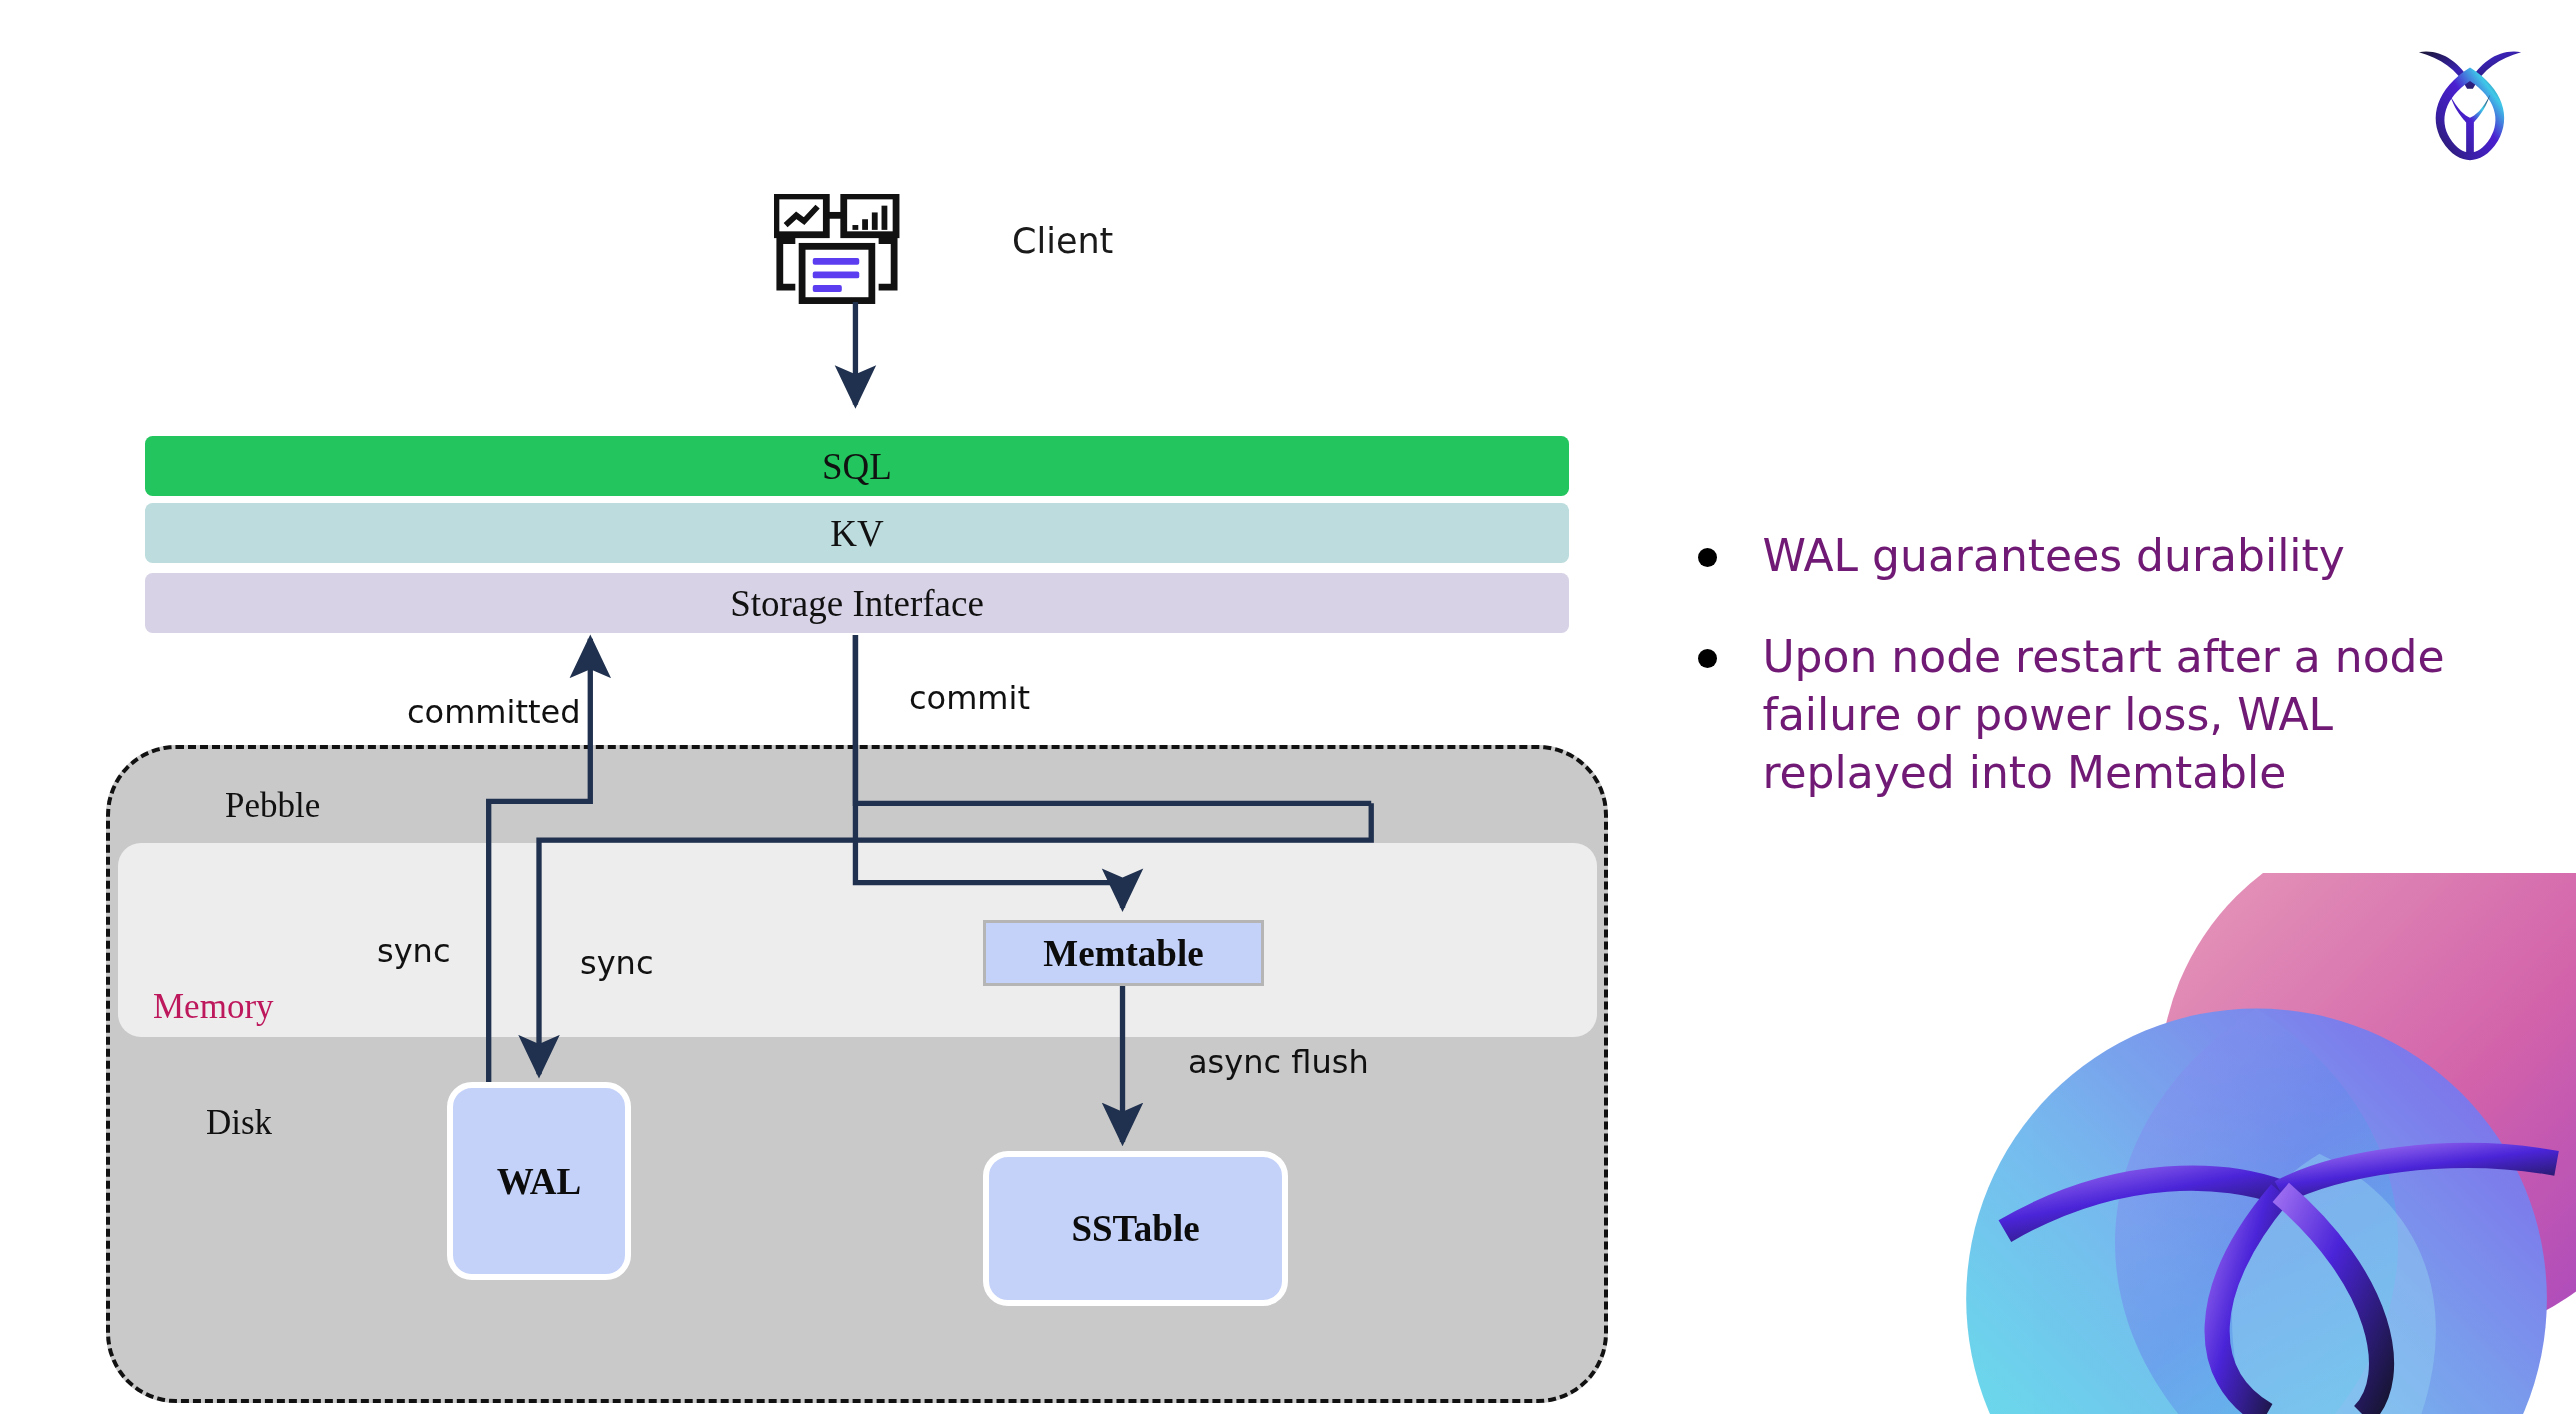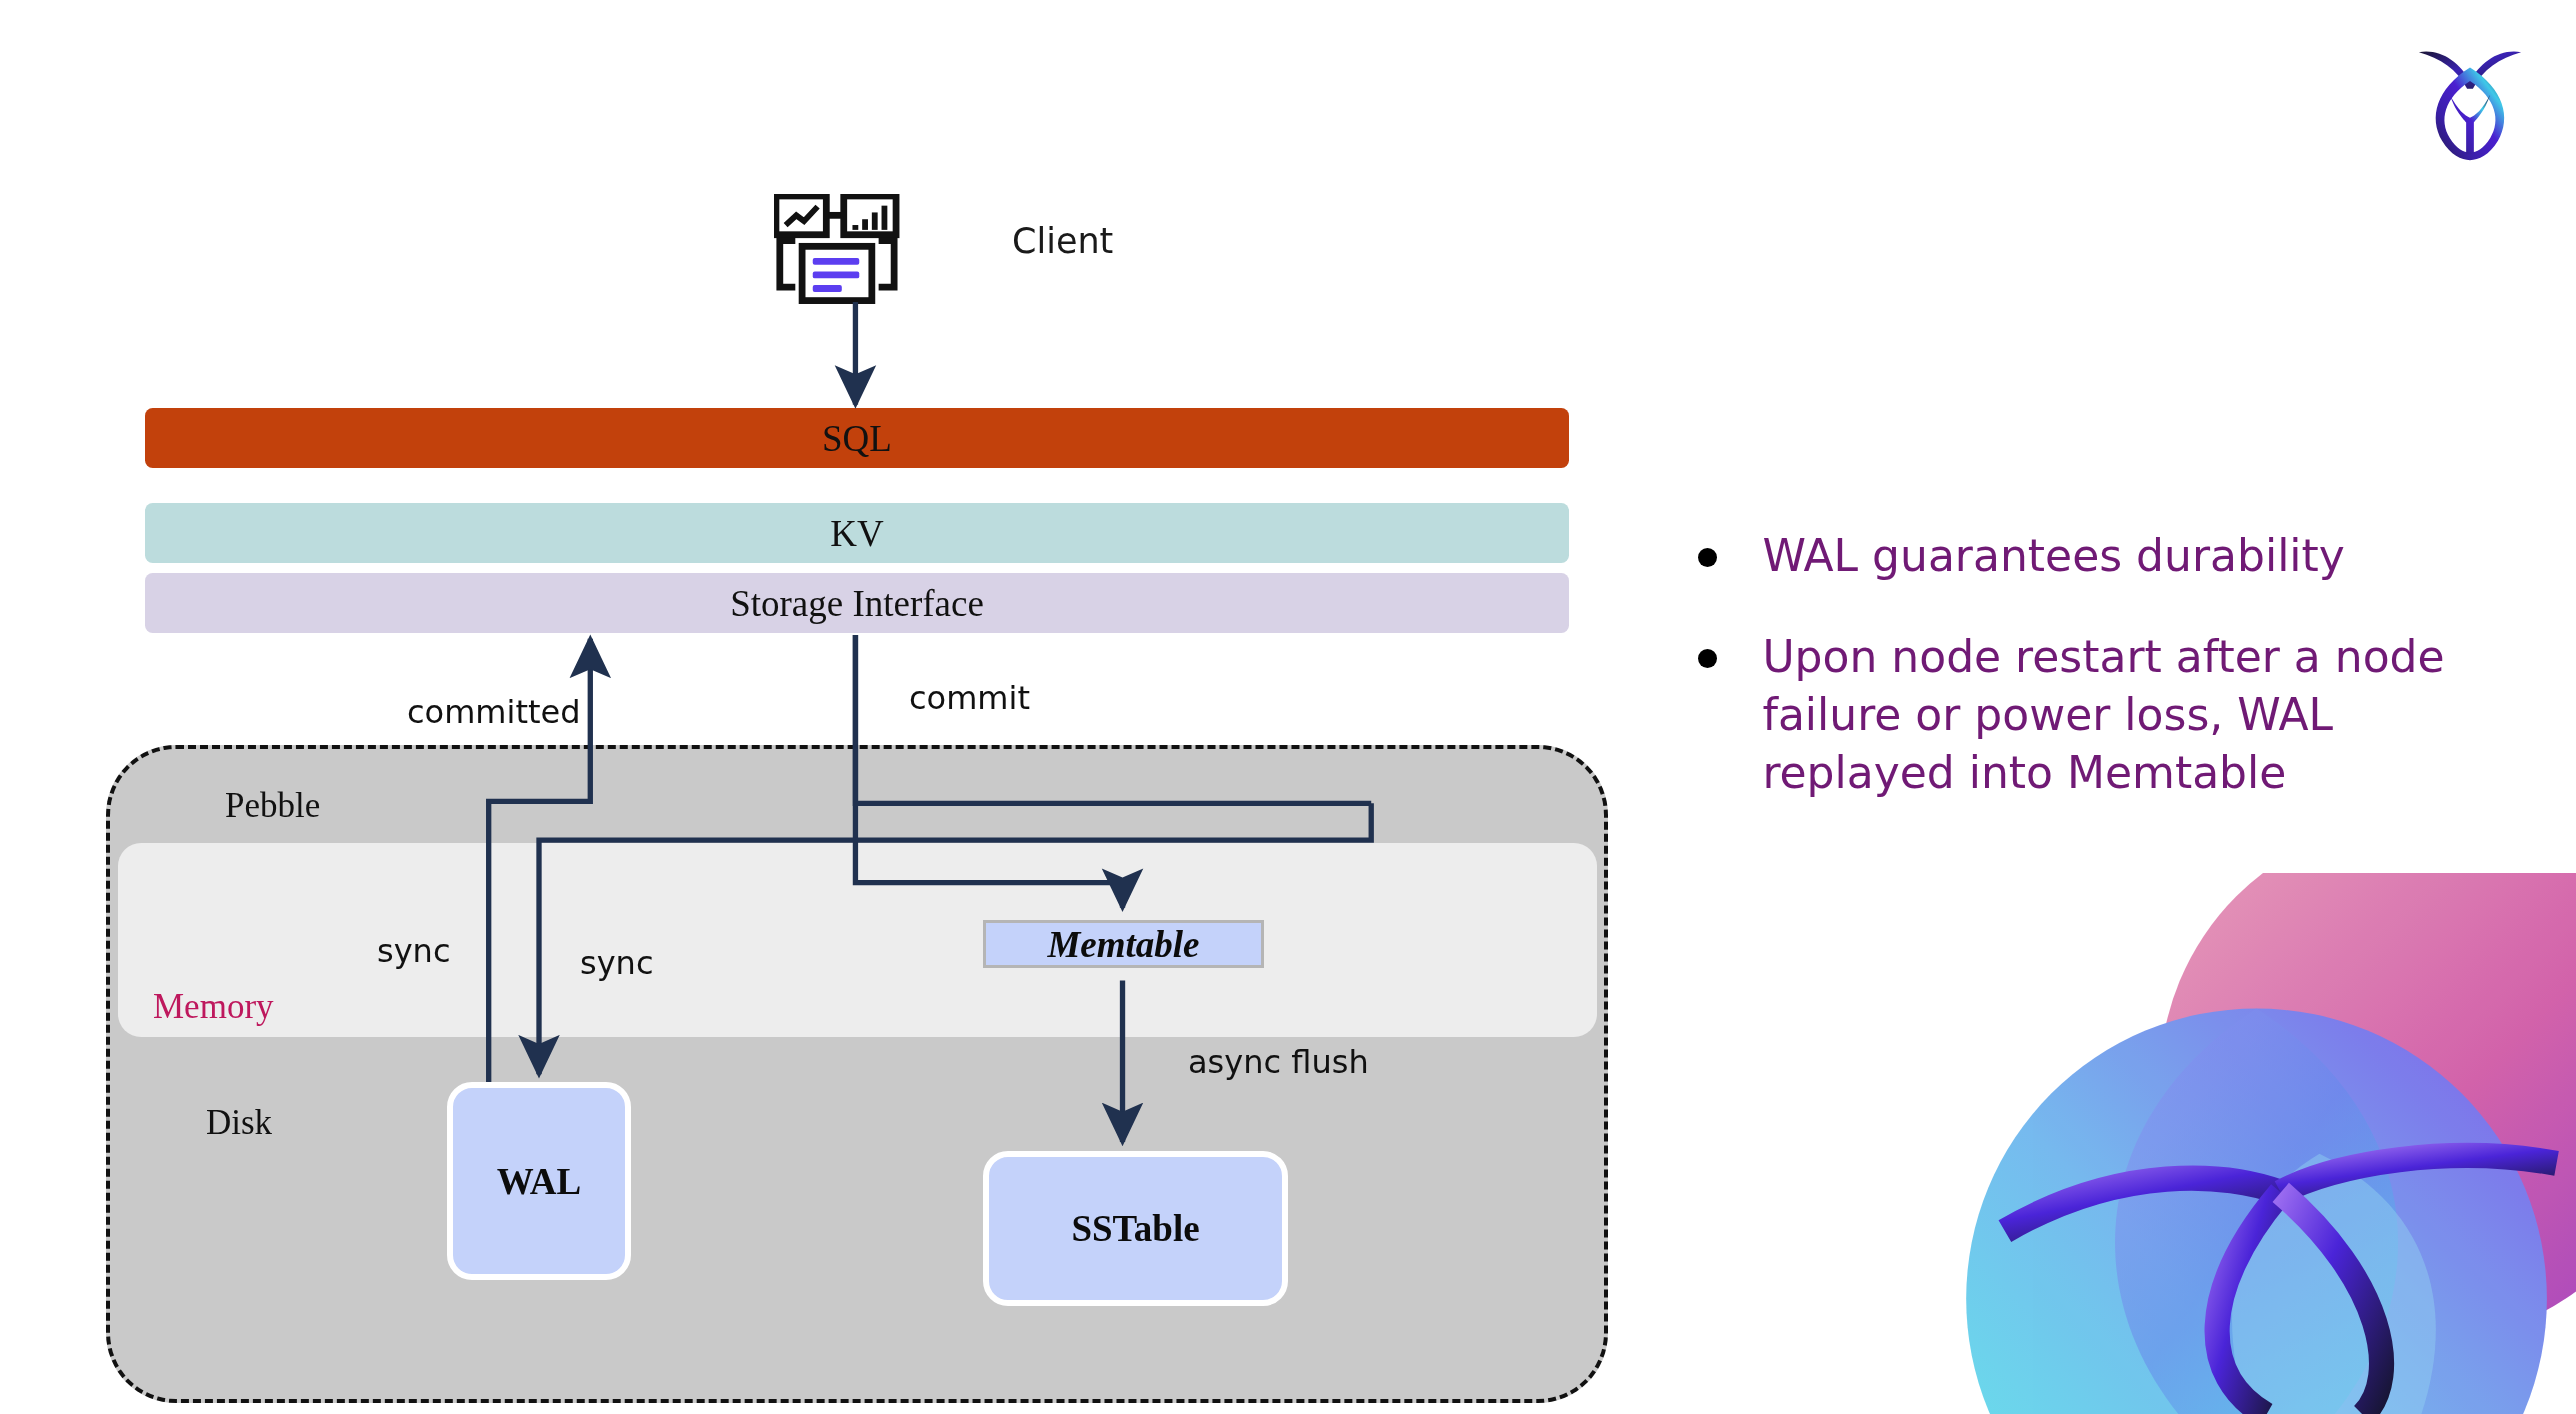--- a/index.html
+++ b/index.html
@@ -78,21 +78,21 @@
     width: 1424px;
     height: 60px;
     border-radius: 7.7px;
     display: flex;
     align-items: center;
     justify-content: center;
     font-family: "Liberation Serif", serif;
     font-size: 37px;
     color: #111111;
   }
-  #layer-sql { top: 408px; background: #c2410c; }
+  #layer-sql { top: 436px; background: #22c55e; }
   #layer-kv  { top: 503px; background: #bcdcdd; }
   #layer-storage { top: 573px; background: #d8d2e6; }
 
   
   #pebble-box {
     position: absolute;
     left: 106px;
     top: 745px;
     width: 1502px;
     height: 658px;
@@ -145,24 +145,23 @@
     font-family: "Liberation Serif", serif;
     font-weight: bold;
     font-size: 37px;
     color: #0c0c0c;
     box-sizing: border-box;
   }
   #box-memtable {
     left: 983px;
     top: 920px;
     width: 281px;
-    height: 48px;
+    height: 66px;
     border-radius: 0;
     border: 3.9px solid #b5b5b5;
-    font-style: italic;
   }
   #box-wal {
     left: 447px;
     top: 1082px;
     width: 184px;
     height: 198px;
     border-radius: 25px;
     border: 6.8px solid #ffffff;
   }
   #box-sstable {

